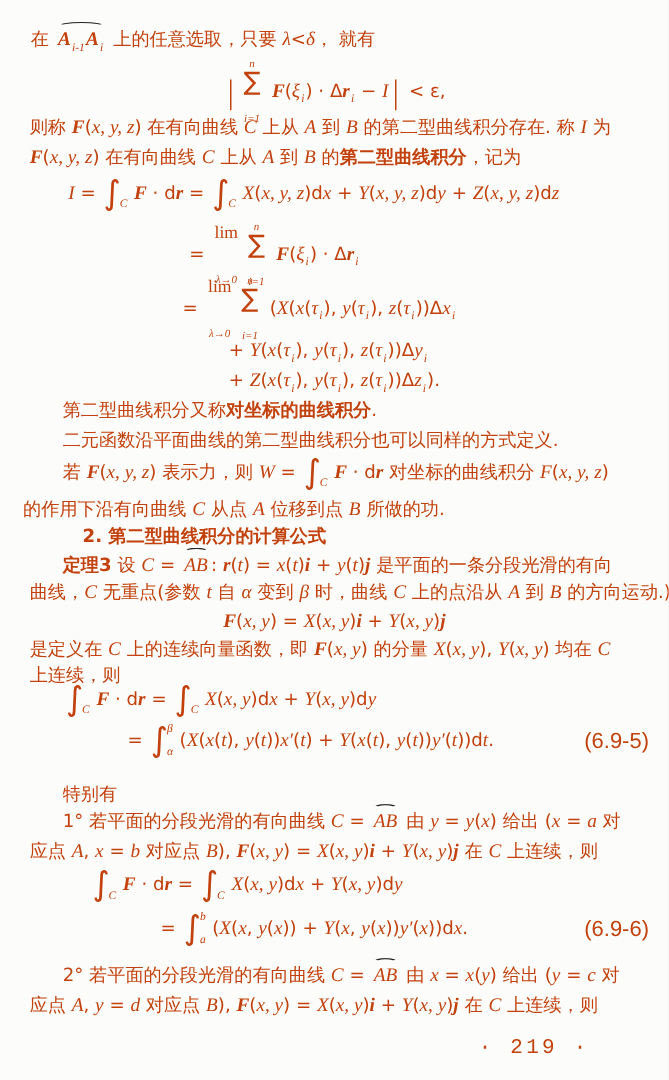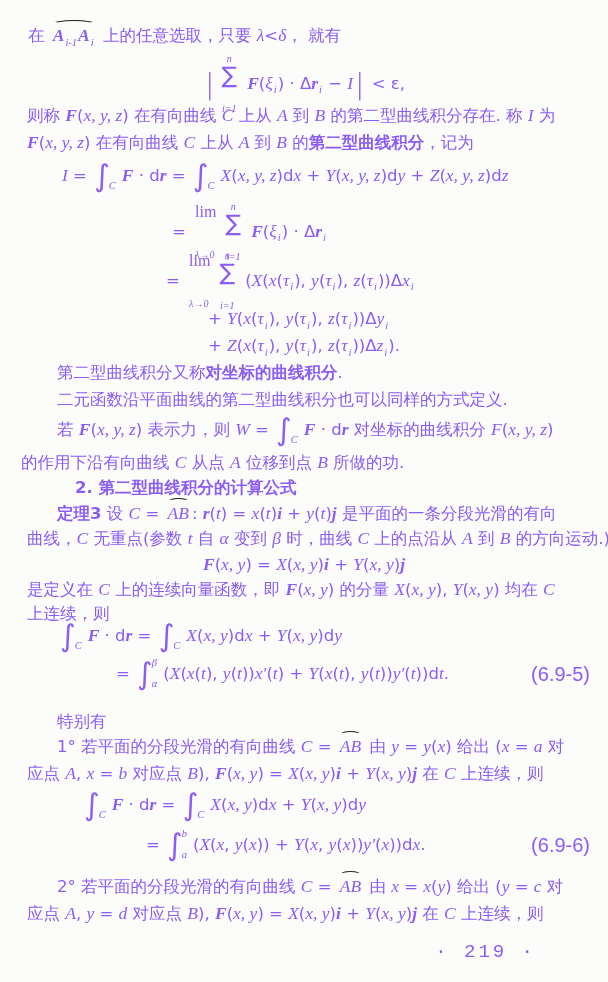--- a/index.html
+++ b/index.html
@@ -1,38 +1,38 @@
 <!DOCTYPE html>
 <html><head>
 <meta charset="utf-8">
 <style>
   html,body{margin:0;padding:0;background:#e8e8e6;}
   .page{
     position:relative;width:608px;height:982px;margin:0 auto;
     background:#fcfcfa;overflow:hidden;
     font-family:"DejaVu Sans",sans-serif;
-    color:#8b5cf6;font-size:16.5px;
+    color:#c2410c;font-size:16.5px;
   }
   .line{position:absolute;white-space:nowrap;line-height:1.32;}
   .tk{display:inline;}
   .it{font-style:italic;font-family:"Liberation Serif",serif;font-size:17.5px;}
   .bold{font-weight:bold;}
   .sub{font-style:italic;font-family:"Liberation Serif",serif;font-size:10.5px;vertical-align:-4.5px;margin:0 1px 0 1px;}
   .bar{font-size:28px;font-weight:300;vertical-align:-5px;padding:0 2px;line-height:1;}
   .intw{display:inline-flex;align-items:center;vertical-align:middle;margin:0 2px 0 2px;height:36px;}
   .int-g{font-size:30px;line-height:1;}
   .int-b{display:inline-flex;flex-direction:column;justify-content:space-between;align-self:stretch;
          padding:2px 0 3px;font-size:10.5px;font-style:italic;
          font-family:"Liberation Serif",serif;margin:0 4px 0 -1px;}
   .ib-o,.ib-u{line-height:1;min-height:10px;}
   .sumw{display:inline-flex;flex-direction:column;align-items:center;vertical-align:middle;margin:0 5px;line-height:1;}
   .sum-o{font-size:10px;font-style:italic;font-family:"Liberation Serif",serif;min-height:10px;}
   .sum-g{font-size:23px;line-height:1;}
   .sum-u{font-size:10px;font-style:italic;font-family:"Liberation Serif",serif;margin-top:17px;}
-  .limw{display:inline-flex;flex-direction:column;align-items:flex-start;vertical-align:middle;margin:0 4px;line-height:1;gap:28px;}
+  .limw{display:inline-flex;flex-direction:column;align-items:center;vertical-align:middle;margin:0 4px;line-height:1;gap:28px;}
   .lim-t{font-size:16px;font-family:"Liberation Serif",serif;}
   .lim-u{font-size:10px;font-style:italic;font-family:Liberation Serif, serif;margin-top:2px;}
   .arc{position:relative;display:inline-block;padding:4px 3px 0;}
   .arc::before{content:"";position:absolute;top:0;left:2px;right:2px;height:7px;
     border-top:1.7px solid #222;border-left:2px solid transparent;border-right:2px solid transparent;
     border-radius:50% 50% 0 0;}
   .eqnum{position:absolute;right:0;top:50%;transform:translateY(-50%);font-size:20px;font-family:Liberation Sans, sans-serif;}
   .pagenum{position:absolute;top:941px;right:72px;font-size:19px;letter-spacing:3px;font-family:Liberation Mono, monospace;}
 </style>
 </head>

